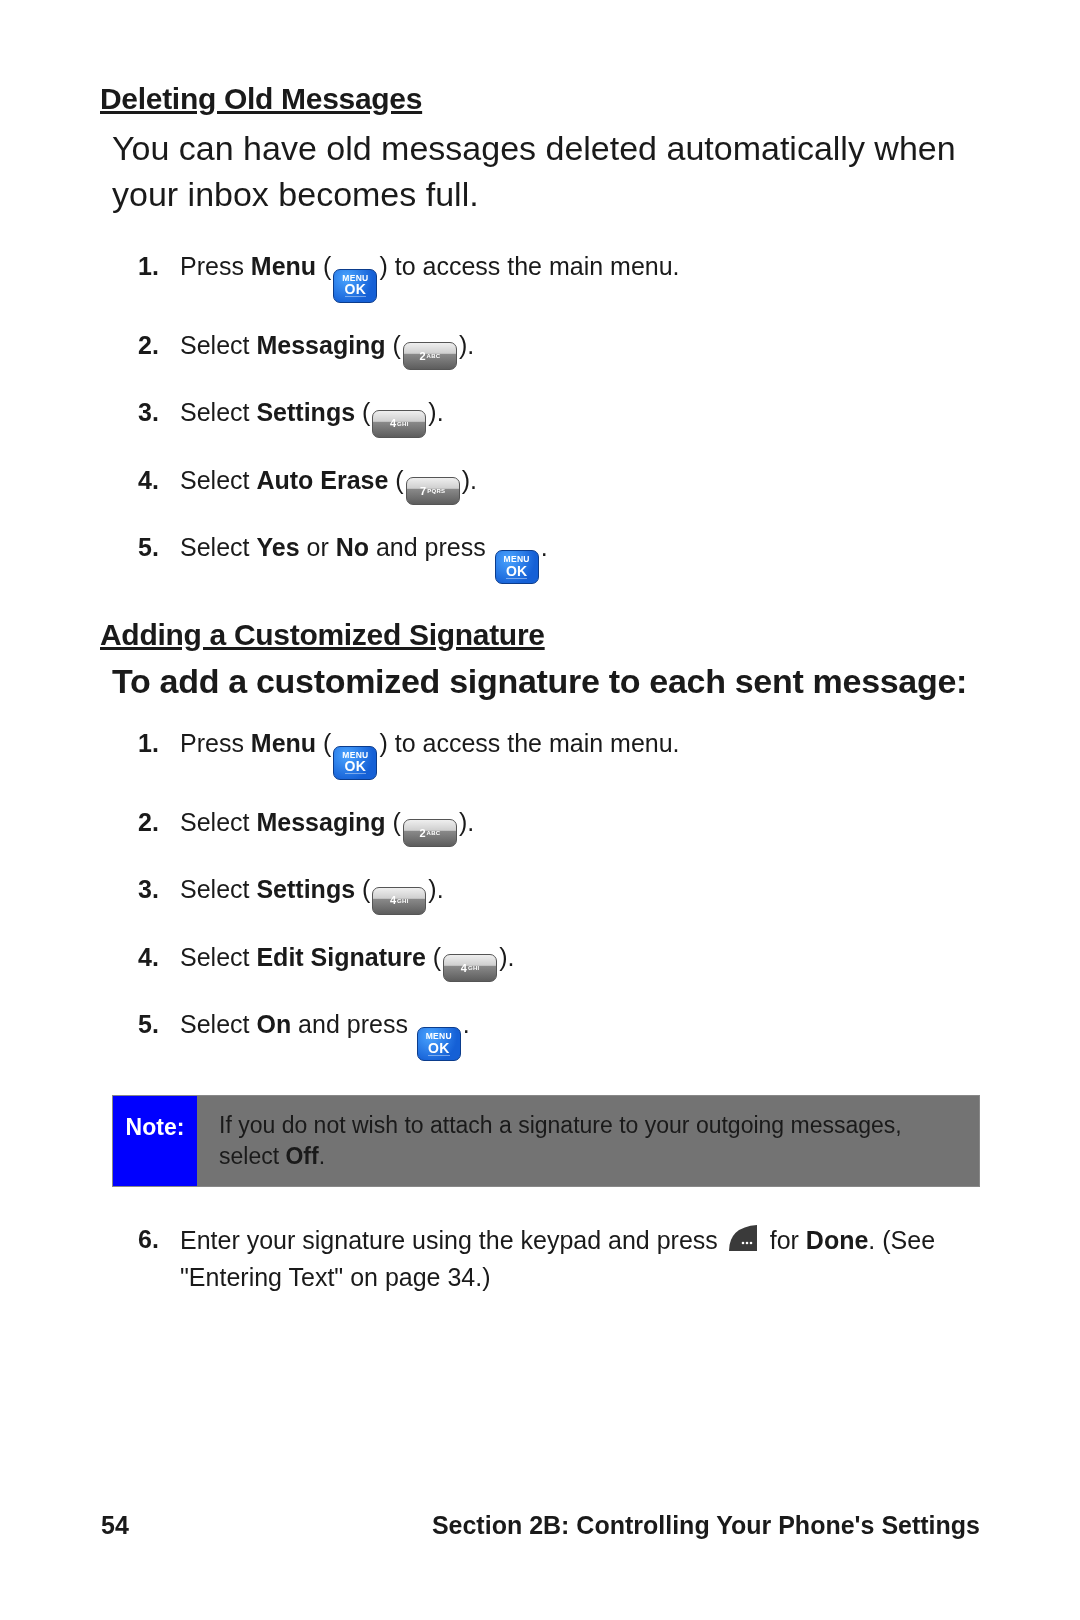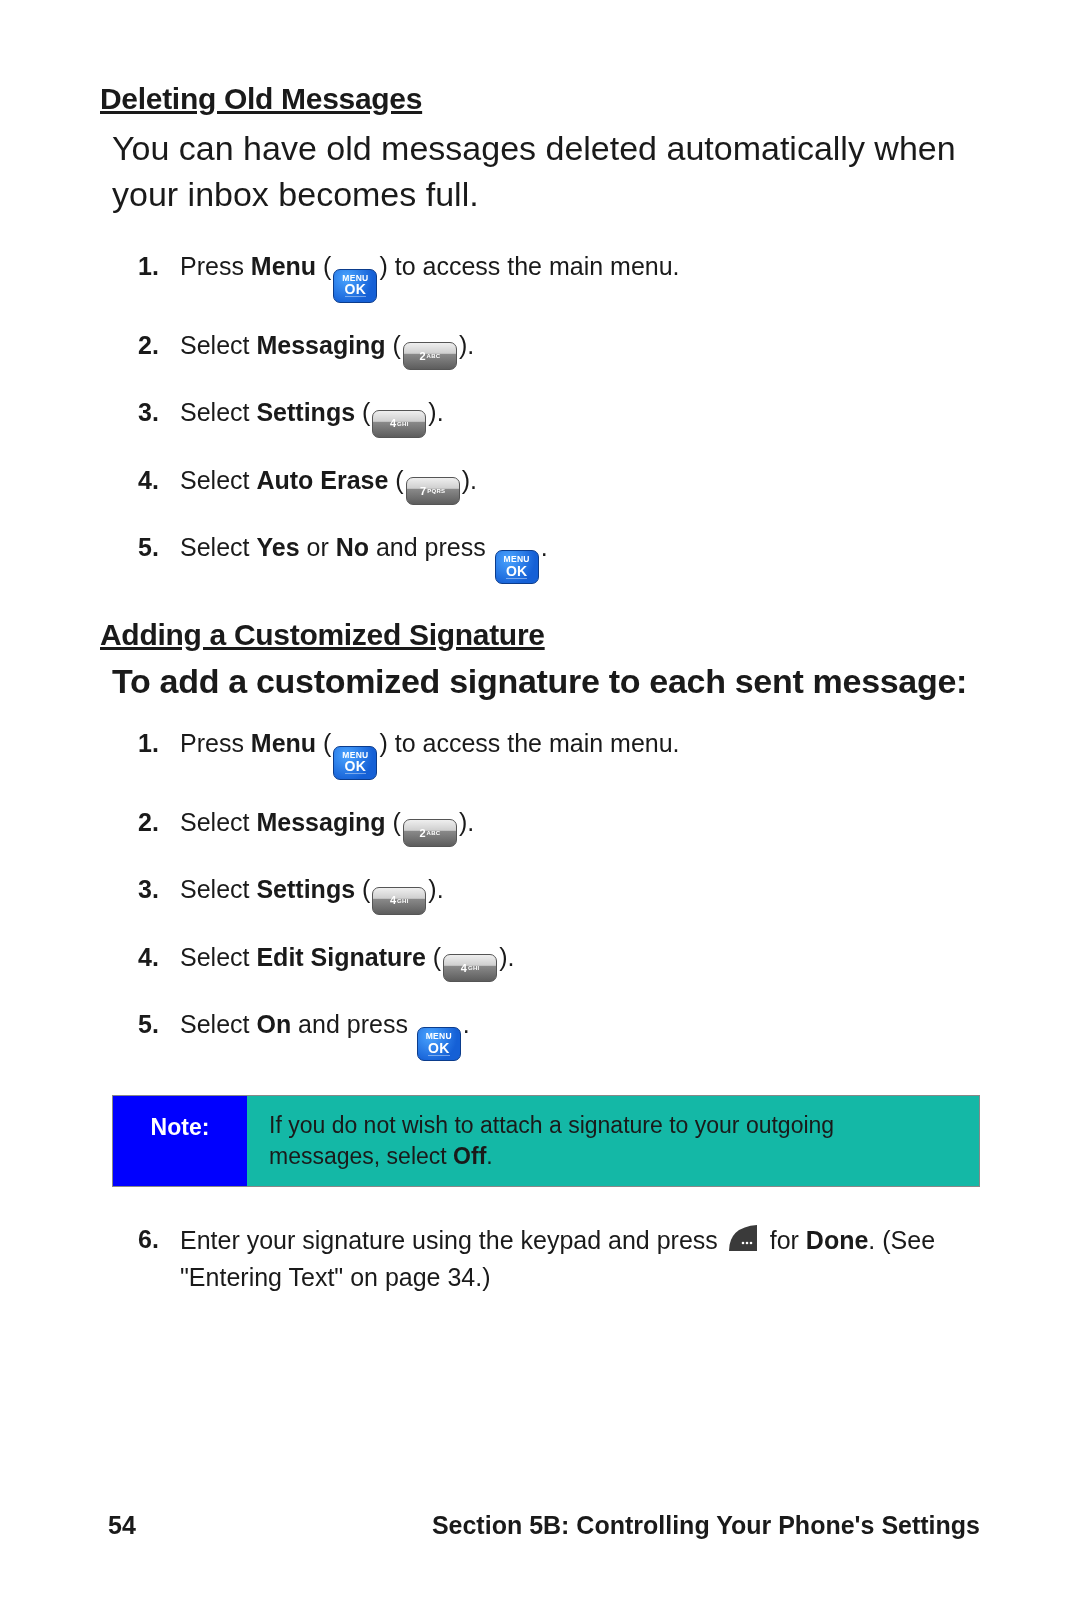--- a/index.html
+++ b/index.html
@@ -109,36 +109,36 @@
     display: flex;
     border: 1px solid #888;
     margin: 6px 0 34px 12px;
     font-size: 23px;
     line-height: 1.35;
   }
   .note-label {
     background: #0000ff;
     color: #fff;
     font-weight: 700;
-    padding: 16px 31px;
+    padding: 16px 6px;
     width: 72px;
     text-align: center;
     display: flex;
     align-items: flex-start;
     justify-content: center;
   }
   .note-body {
-    background: #14b8a6;
+    background: #737373;
     flex: 1;
     padding: 14px 40px 14px 22px;
   }
 
   .footer {
     position: absolute;
-    left: 108px;
+    left: 101px;
     right: 100px;
     bottom: 80px;
     display: flex;
     justify-content: space-between;
     font-size: 25px;
     font-weight: 700;
   }
 </style>
 </head>
 <body>
@@ -232,16 +232,16 @@
           <circle cx="16" cy="22" r="1.3" fill="#fff"></circle>
           <circle cx="20" cy="22" r="1.3" fill="#fff"></circle>
           <circle cx="24" cy="22" r="1.3" fill="#fff"></circle>
         </svg>
       </span><span> for </span><span class="b">Done</span><span>. (See "Entering Text" on page 34.)</span>
     </li>
   </ol>
 
   <div class="footer">
     <span>54</span>
-    <span>Section 5B: Controlling Your Phone's Settings</span>
+    <span>Section 2B: Controlling Your Phone's Settings</span>
   </div>
 
 </div>
 
 </body></html>

